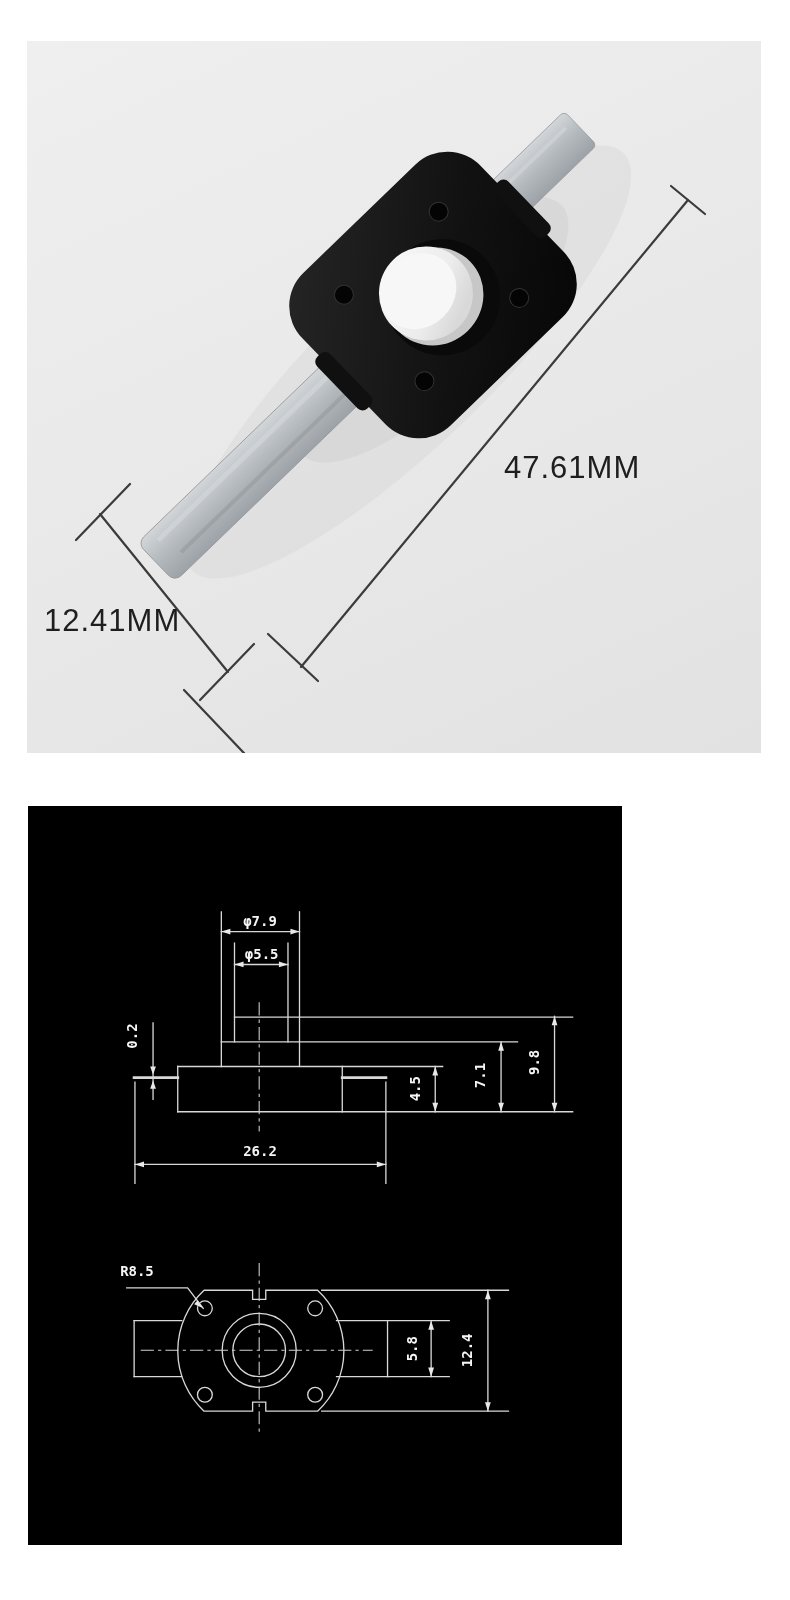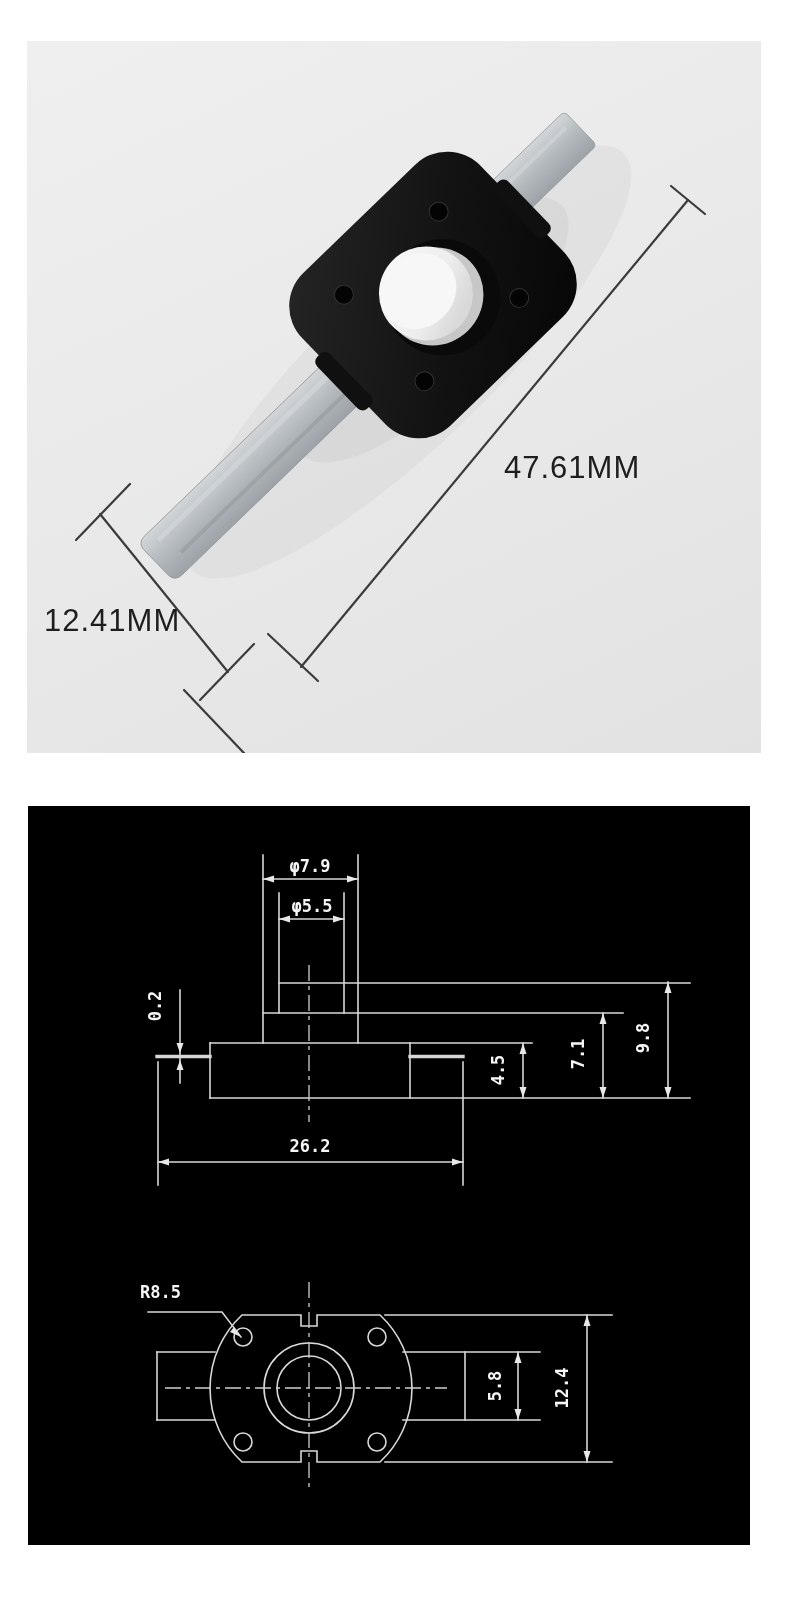--- a/index.html
+++ b/index.html
@@ -1,20 +1,20 @@
 <!DOCTYPE html>
 <html><head>
 <meta charset="utf-8">
 <style>
   html,body{margin:0;padding:0;background:#ffffff;}
   .page{position:relative;width:790px;height:1600px;background:#ffffff;overflow:hidden;
         font-family:"Liberation Sans",sans-serif;}
   .photo-section{position:absolute;left:27px;top:41px;width:734px;height:712px;
         background:linear-gradient(155deg,#efefef 0%,#e9e9e9 50%,#e2e2e2 100%);}
-  .drawing-section{position:absolute;left:28px;top:806px;width:722px;height:739px;background:#000000;}
+  .drawing-section{position:absolute;left:28px;top:806px;width:594px;height:739px;background:#000000;}
   svg{display:block;width:100%;height:100%;}
 
   
   .photoln{stroke:#3b3b3b;stroke-width:2.2;fill:none;stroke-linecap:round;}
   .phototxt{font-family:"Liberation Sans",sans-serif;font-size:31px;font-weight:500;
             fill:#1e1e1e;letter-spacing:1px;}
 
   
   .ln{stroke:#d8d8d8;stroke-width:1.6;fill:none;stroke-linecap:square;}
   .thick{stroke-width:3.4;}

